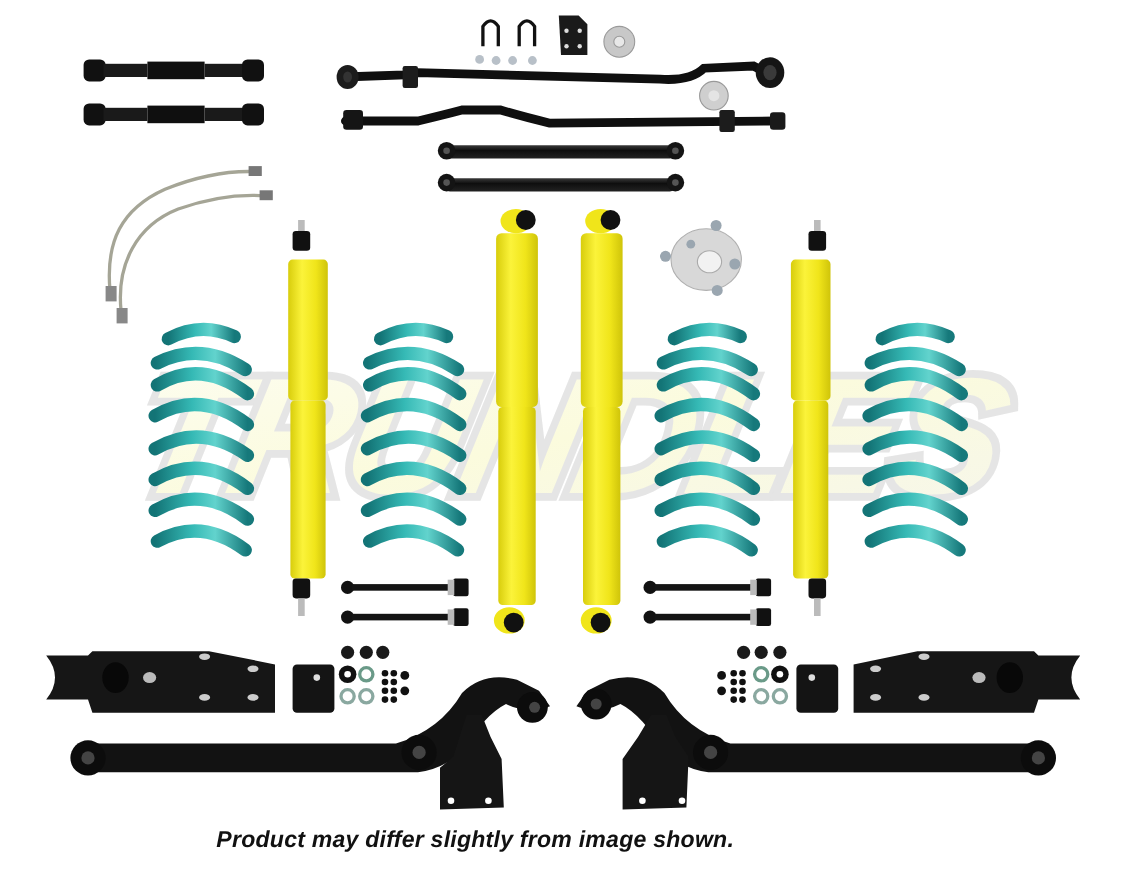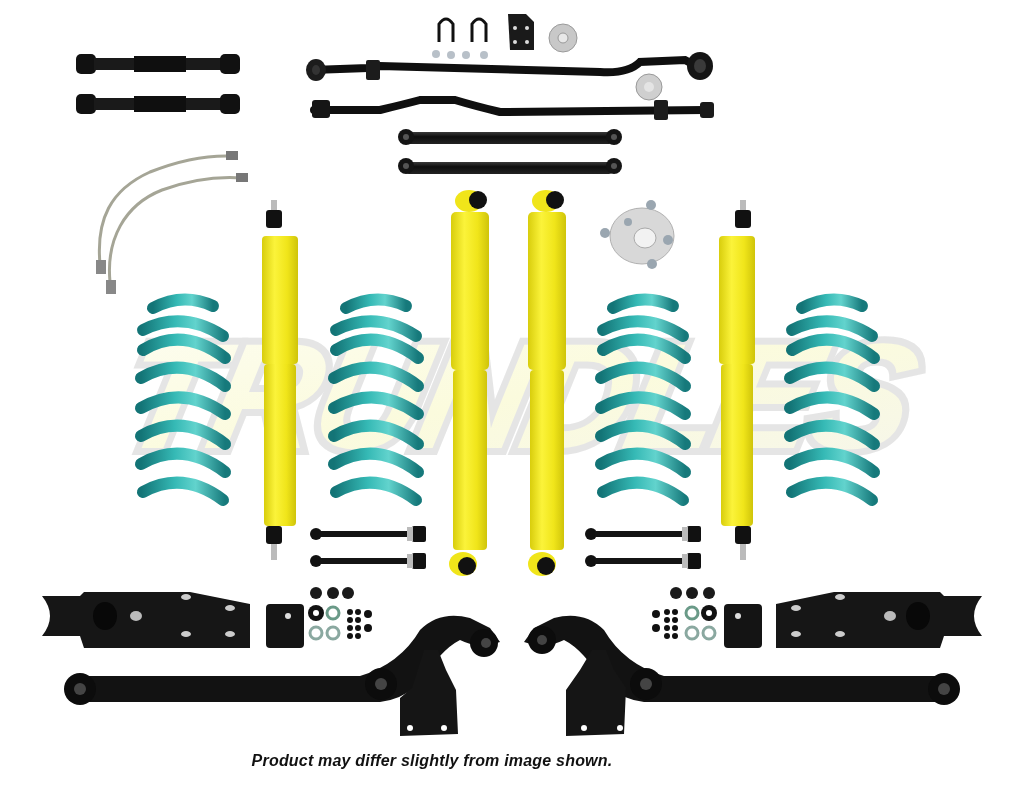--- a/index.html
+++ b/index.html
@@ -1,21 +1,21 @@
 <!DOCTYPE html>
 <html><head>
 <meta charset="utf-8">
 <style>
   html, body { margin: 0; padding: 0; background: #ffffff; }
   body { width: 1024px; height: 790px; overflow: hidden; position: relative; font-family: "Liberation Sans", sans-serif; }
   #stage { position: absolute; left: 0; top: 0; width: 1024px; height: 790px; }
   #caption {
     position: absolute; left: 0; top: 752px; width: 864px; text-align: center;
     font-family: "Liberation Sans", sans-serif; font-weight: bold; font-style: italic;
-    font-size: 16px; color: #111111; letter-spacing: 0.2px;
+    font-size: 21px; color: #111111; letter-spacing: 0.2px;
   }
   svg text { font-family: "Liberation Sans", sans-serif; }
 </style>
 </head>
 <body>
 
 <div id="stage">
 <svg width="1024" height="790" viewBox="0 0 1024 790" xmlns="http://www.w3.org/2000/svg">
   <defs>
     <linearGradient id="yel" x1="0" x2="1" y1="0" y2="0">

